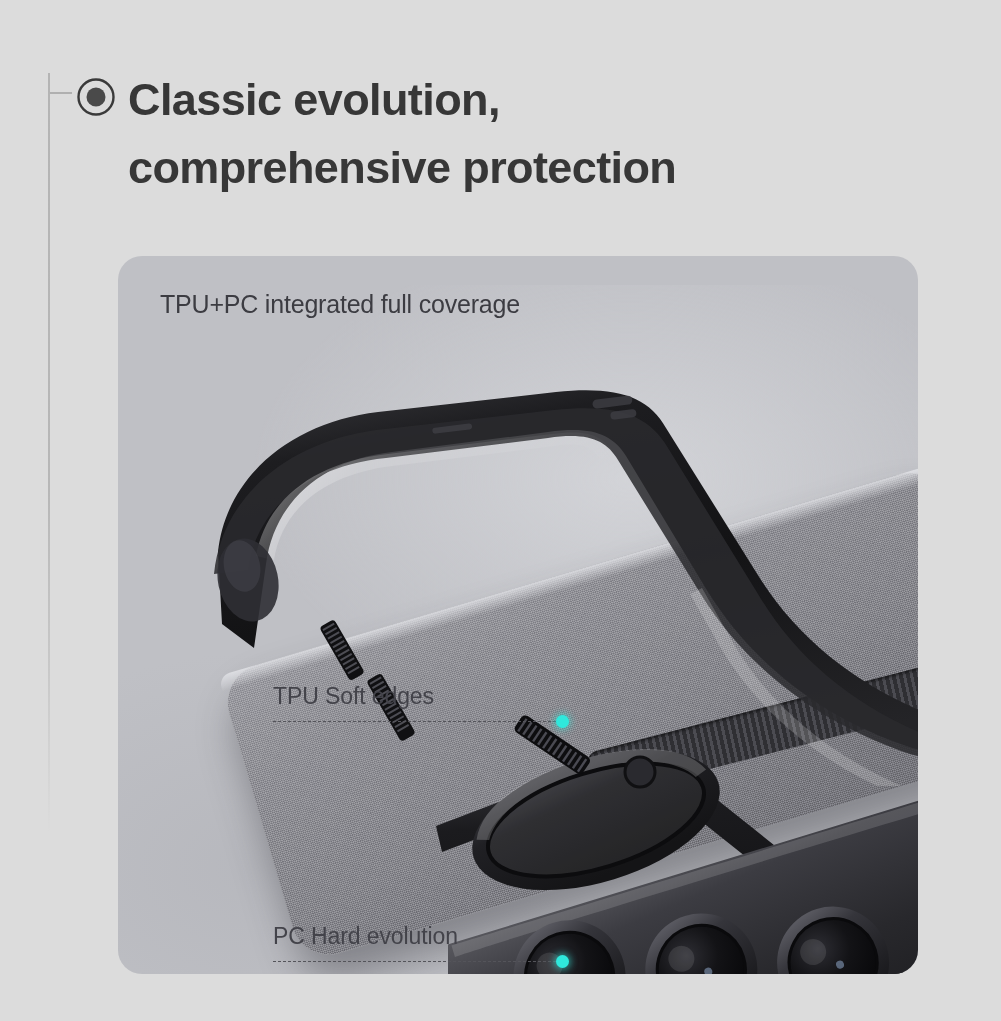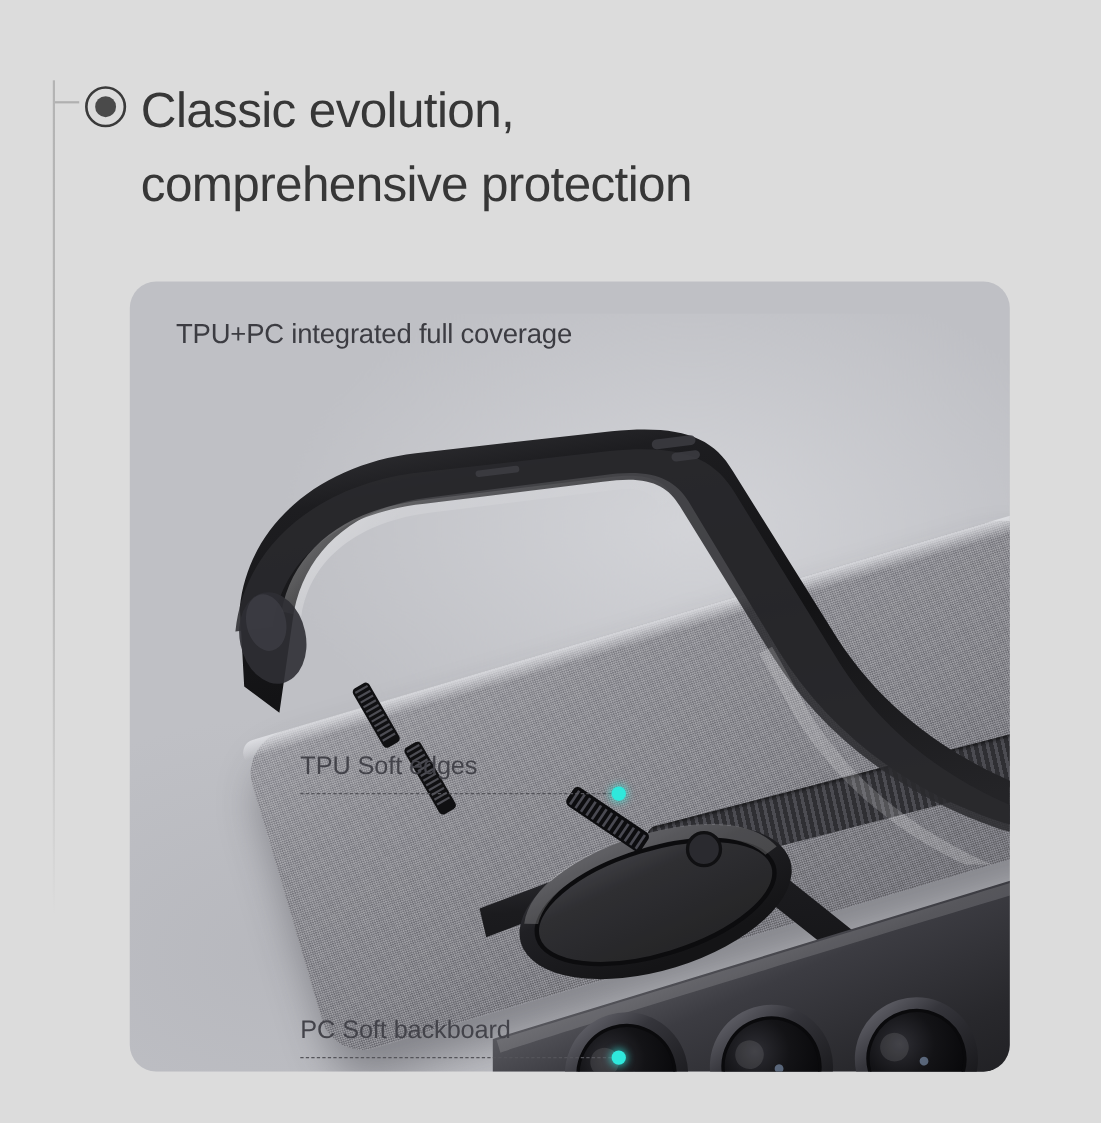--- a/index.html
+++ b/index.html
@@ -54,21 +54,21 @@
   .bullet-icon svg { display: block; width: 42px; height: 42px; }
 
   
   .heading {
     position: absolute;
     left: 128px;
     top: 66px;
     width: 800px;
     color: #373737;
     font-size: 45px;
-    font-weight: 400;
+    font-weight: 700;
     line-height: 68px;
     letter-spacing: -0.6px;
   }
   .heading .line { display: block; white-space: nowrap; }
 
   
   .card {
     position: absolute;
     left: 118px;
     top: 256px;
@@ -495,19 +495,19 @@
       </div>
     </div>
 
     <div class="callout" id="callout-tpu">
       <span class="callout-label">TPU Soft edges</span>
       <span class="callout-line"></span>
       <span class="callout-dot"></span>
     </div>
 
     <div class="callout" id="callout-pc">
-      <span class="callout-label">PC Soft backboard</span>
+      <span class="callout-label">PC Hard evolution</span>
       <span class="callout-line"></span>
       <span class="callout-dot"></span>
     </div>
 
   </div>
 </div>
 
 </body></html>

